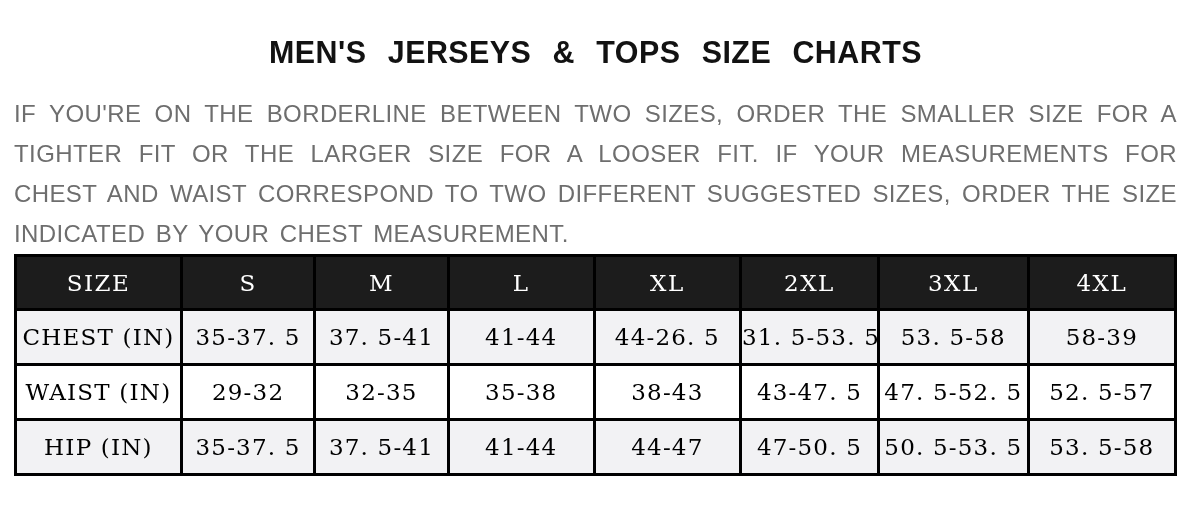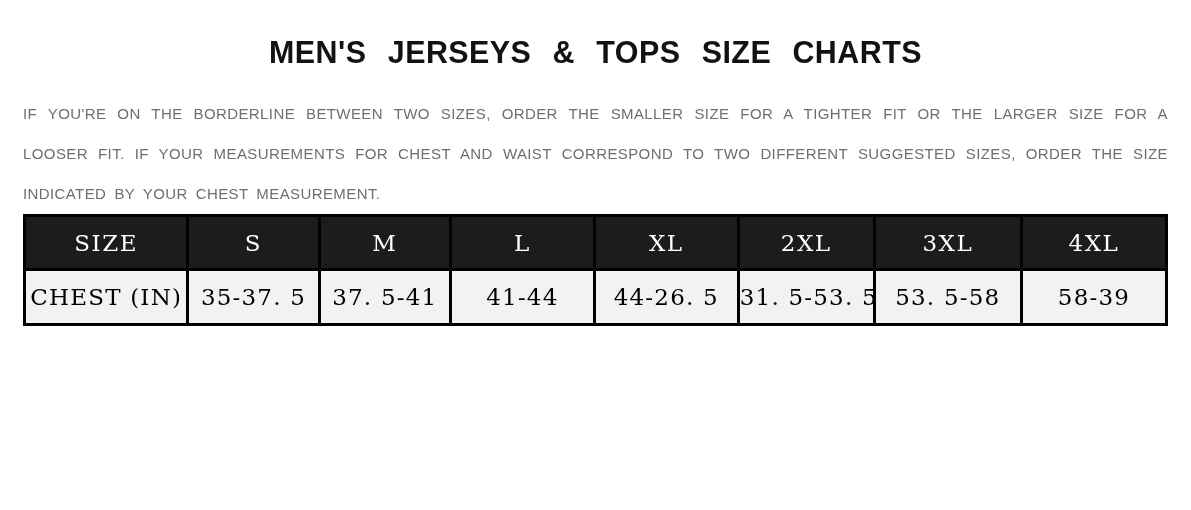--- a/index.html
+++ b/index.html
@@ -4,38 +4,38 @@
 <style>
   html, body { margin: 0; padding: 0; }
   body {
     width: 1191px;
     height: 510px;
     background: #ffffff;
     font-family: "Liberation Sans", sans-serif;
     overflow: hidden;
   }
   .wrap {
-    padding: 0 23px;
+    padding: 0 14px;
   }
   .page-title {
     margin: 36px 0 0 0;
     text-align: center;
     font-size: 32px;
     line-height: 32px;
     font-weight: bold;
     color: #121212;
     letter-spacing: 0.5px;
     word-spacing: 13px;
     transform: scaleX(0.95);
     transform-origin: center;
     white-space: nowrap;
   }
   .intro {
     margin: 26px 0 0 0;
-    font-size: 15px;
+    font-size: 24px;
     line-height: 40px;
     color: #6e6e6e;
     text-align: justify;
     letter-spacing: 0.4px;
     word-spacing: 3.5px;
   }
   table.size-table {
     width: 100%;
     border-collapse: collapse;
     table-layout: fixed;
@@ -105,16 +105,36 @@
       <tr>
         <td>CHEST (IN)</td>
         <td>35-37. 5</td>
         <td>37. 5-41</td>
         <td>41-44</td>
         <td>44-26. 5</td>
         <td>31. 5-53. 5</td>
         <td>53. 5-58</td>
         <td>58-39</td>
       </tr>
+      <tr>
+        <td>WAIST (IN)</td>
+        <td>29-32</td>
+        <td>32-35</td>
+        <td>35-38</td>
+        <td>38-43</td>
+        <td>43-47. 5</td>
+        <td>47. 5-52. 5</td>
+        <td>52. 5-57</td>
+      </tr>
+      <tr>
+        <td>HIP (IN)</td>
+        <td>35-37. 5</td>
+        <td>37. 5-41</td>
+        <td>41-44</td>
+        <td>44-47</td>
+        <td>47-50. 5</td>
+        <td>50. 5-53. 5</td>
+        <td>53. 5-58</td>
+      </tr>
     </tbody>
   </table>
 
 </div>
 
 </body></html>

